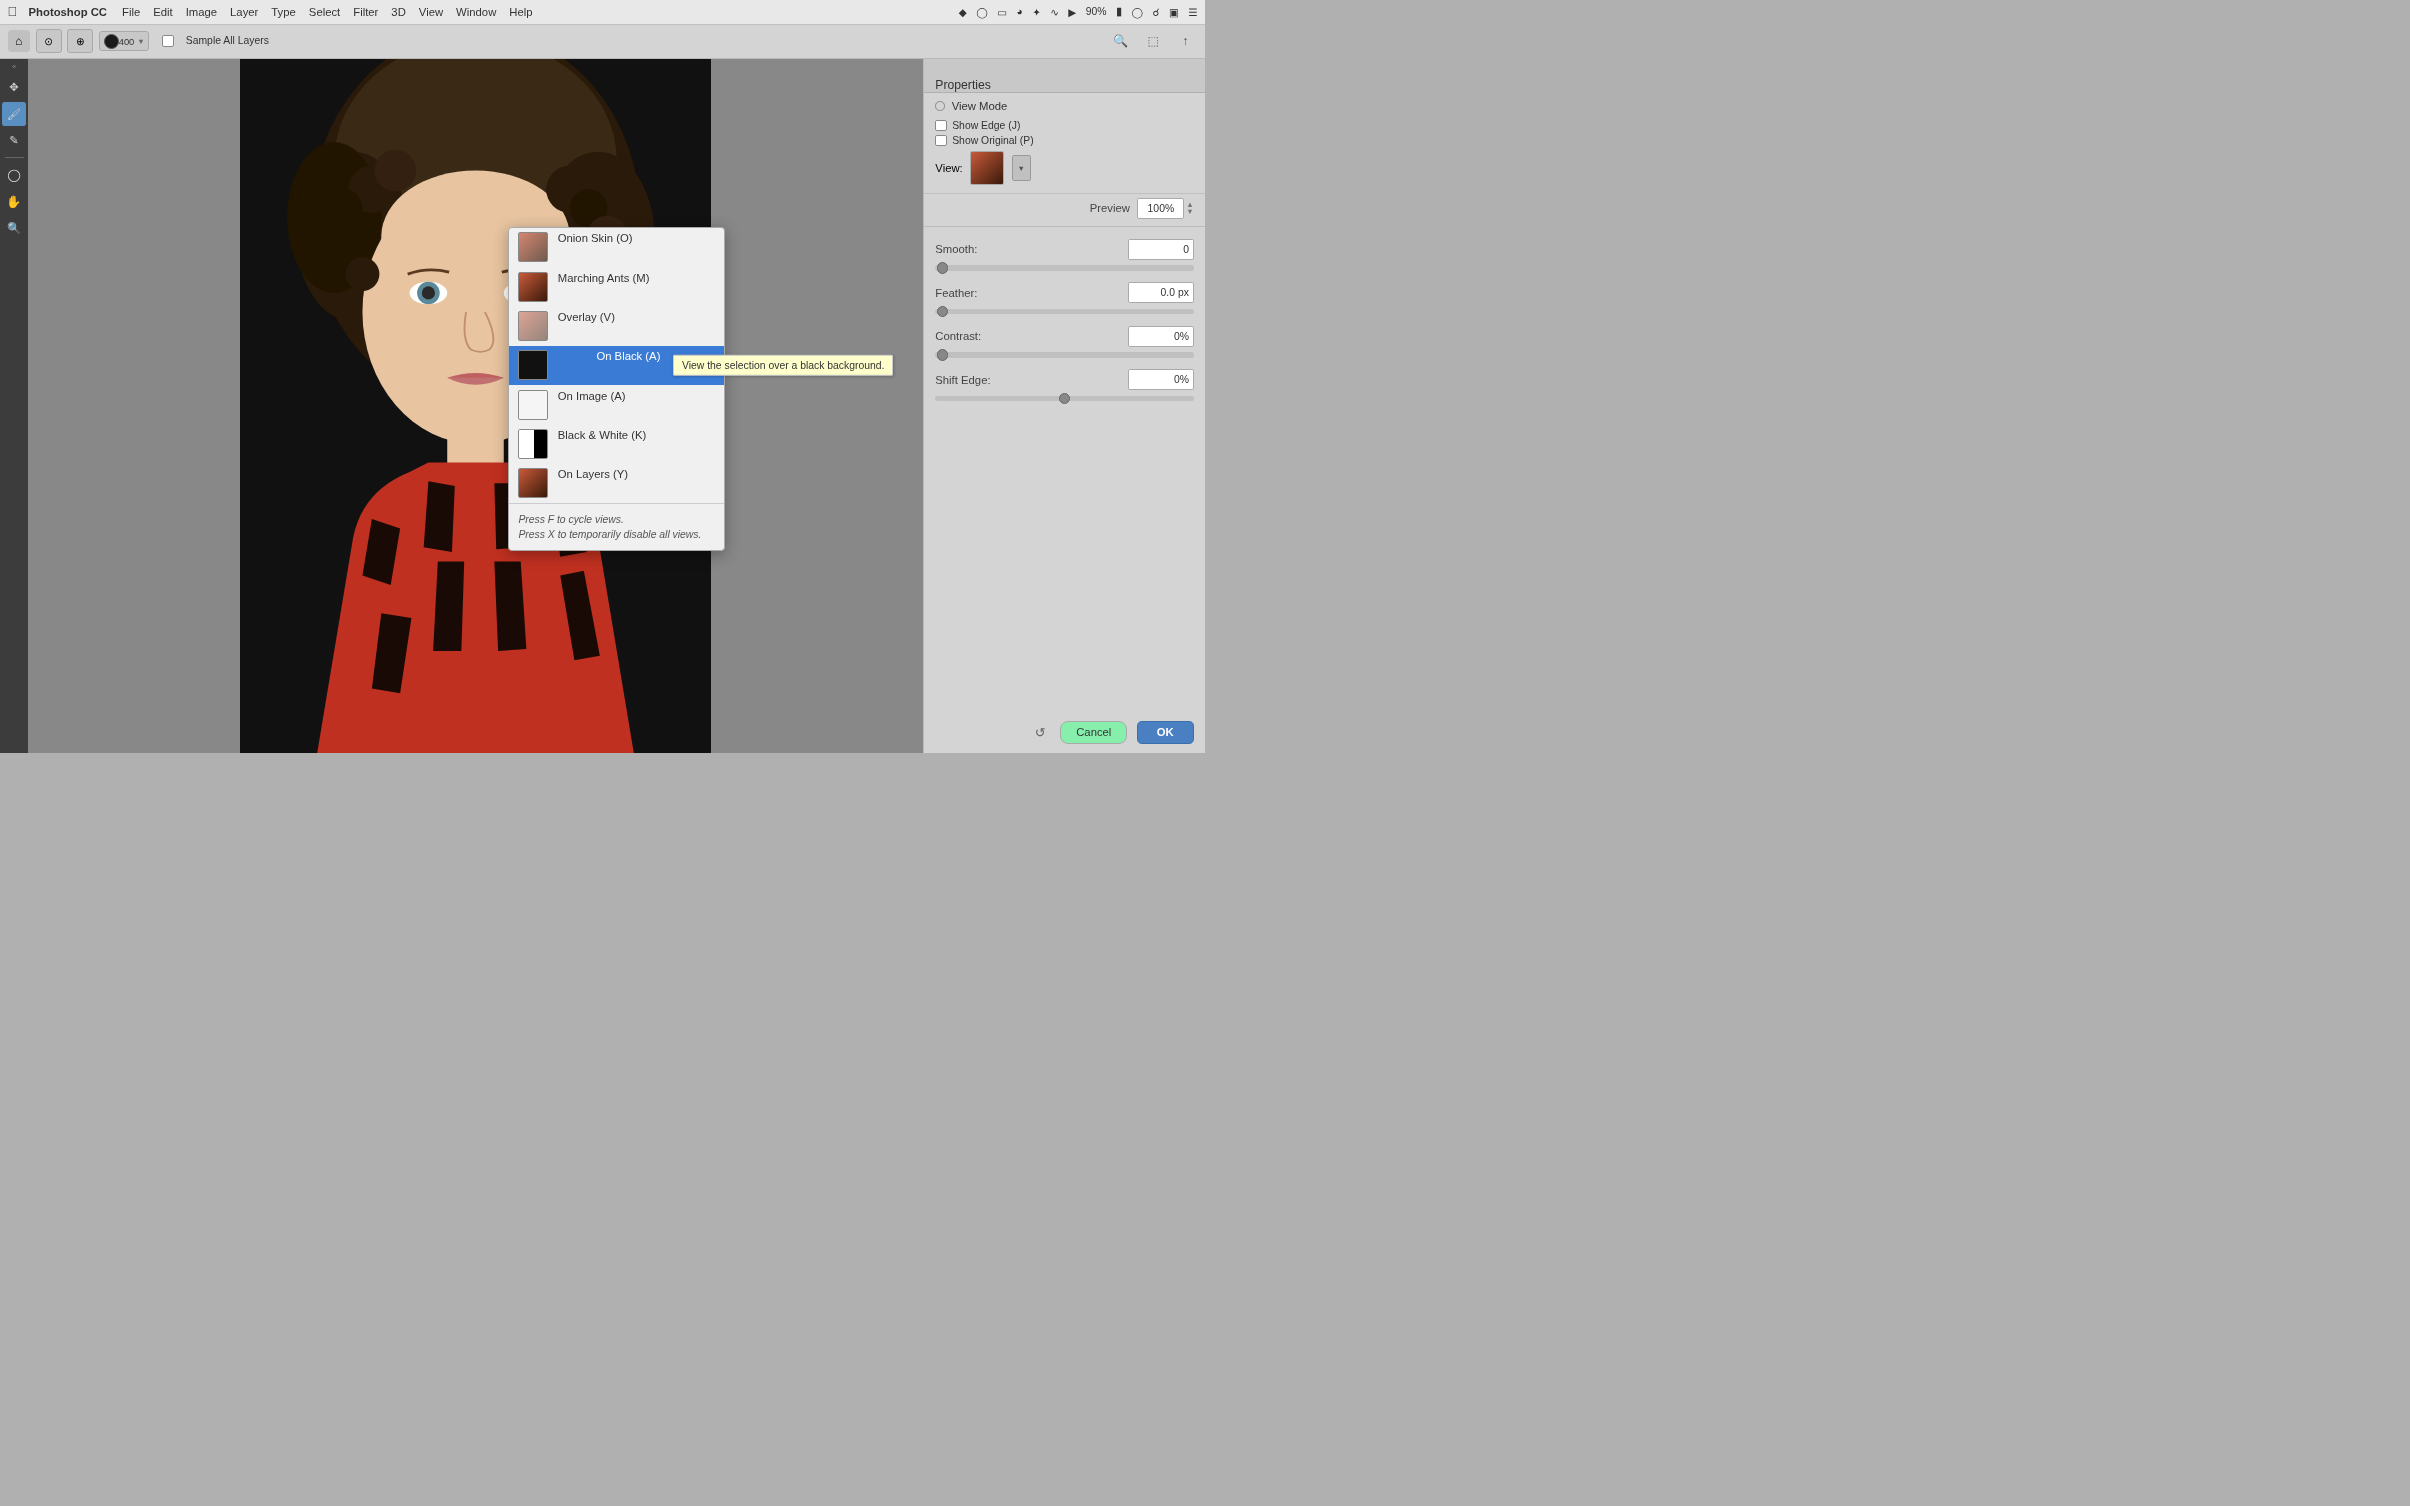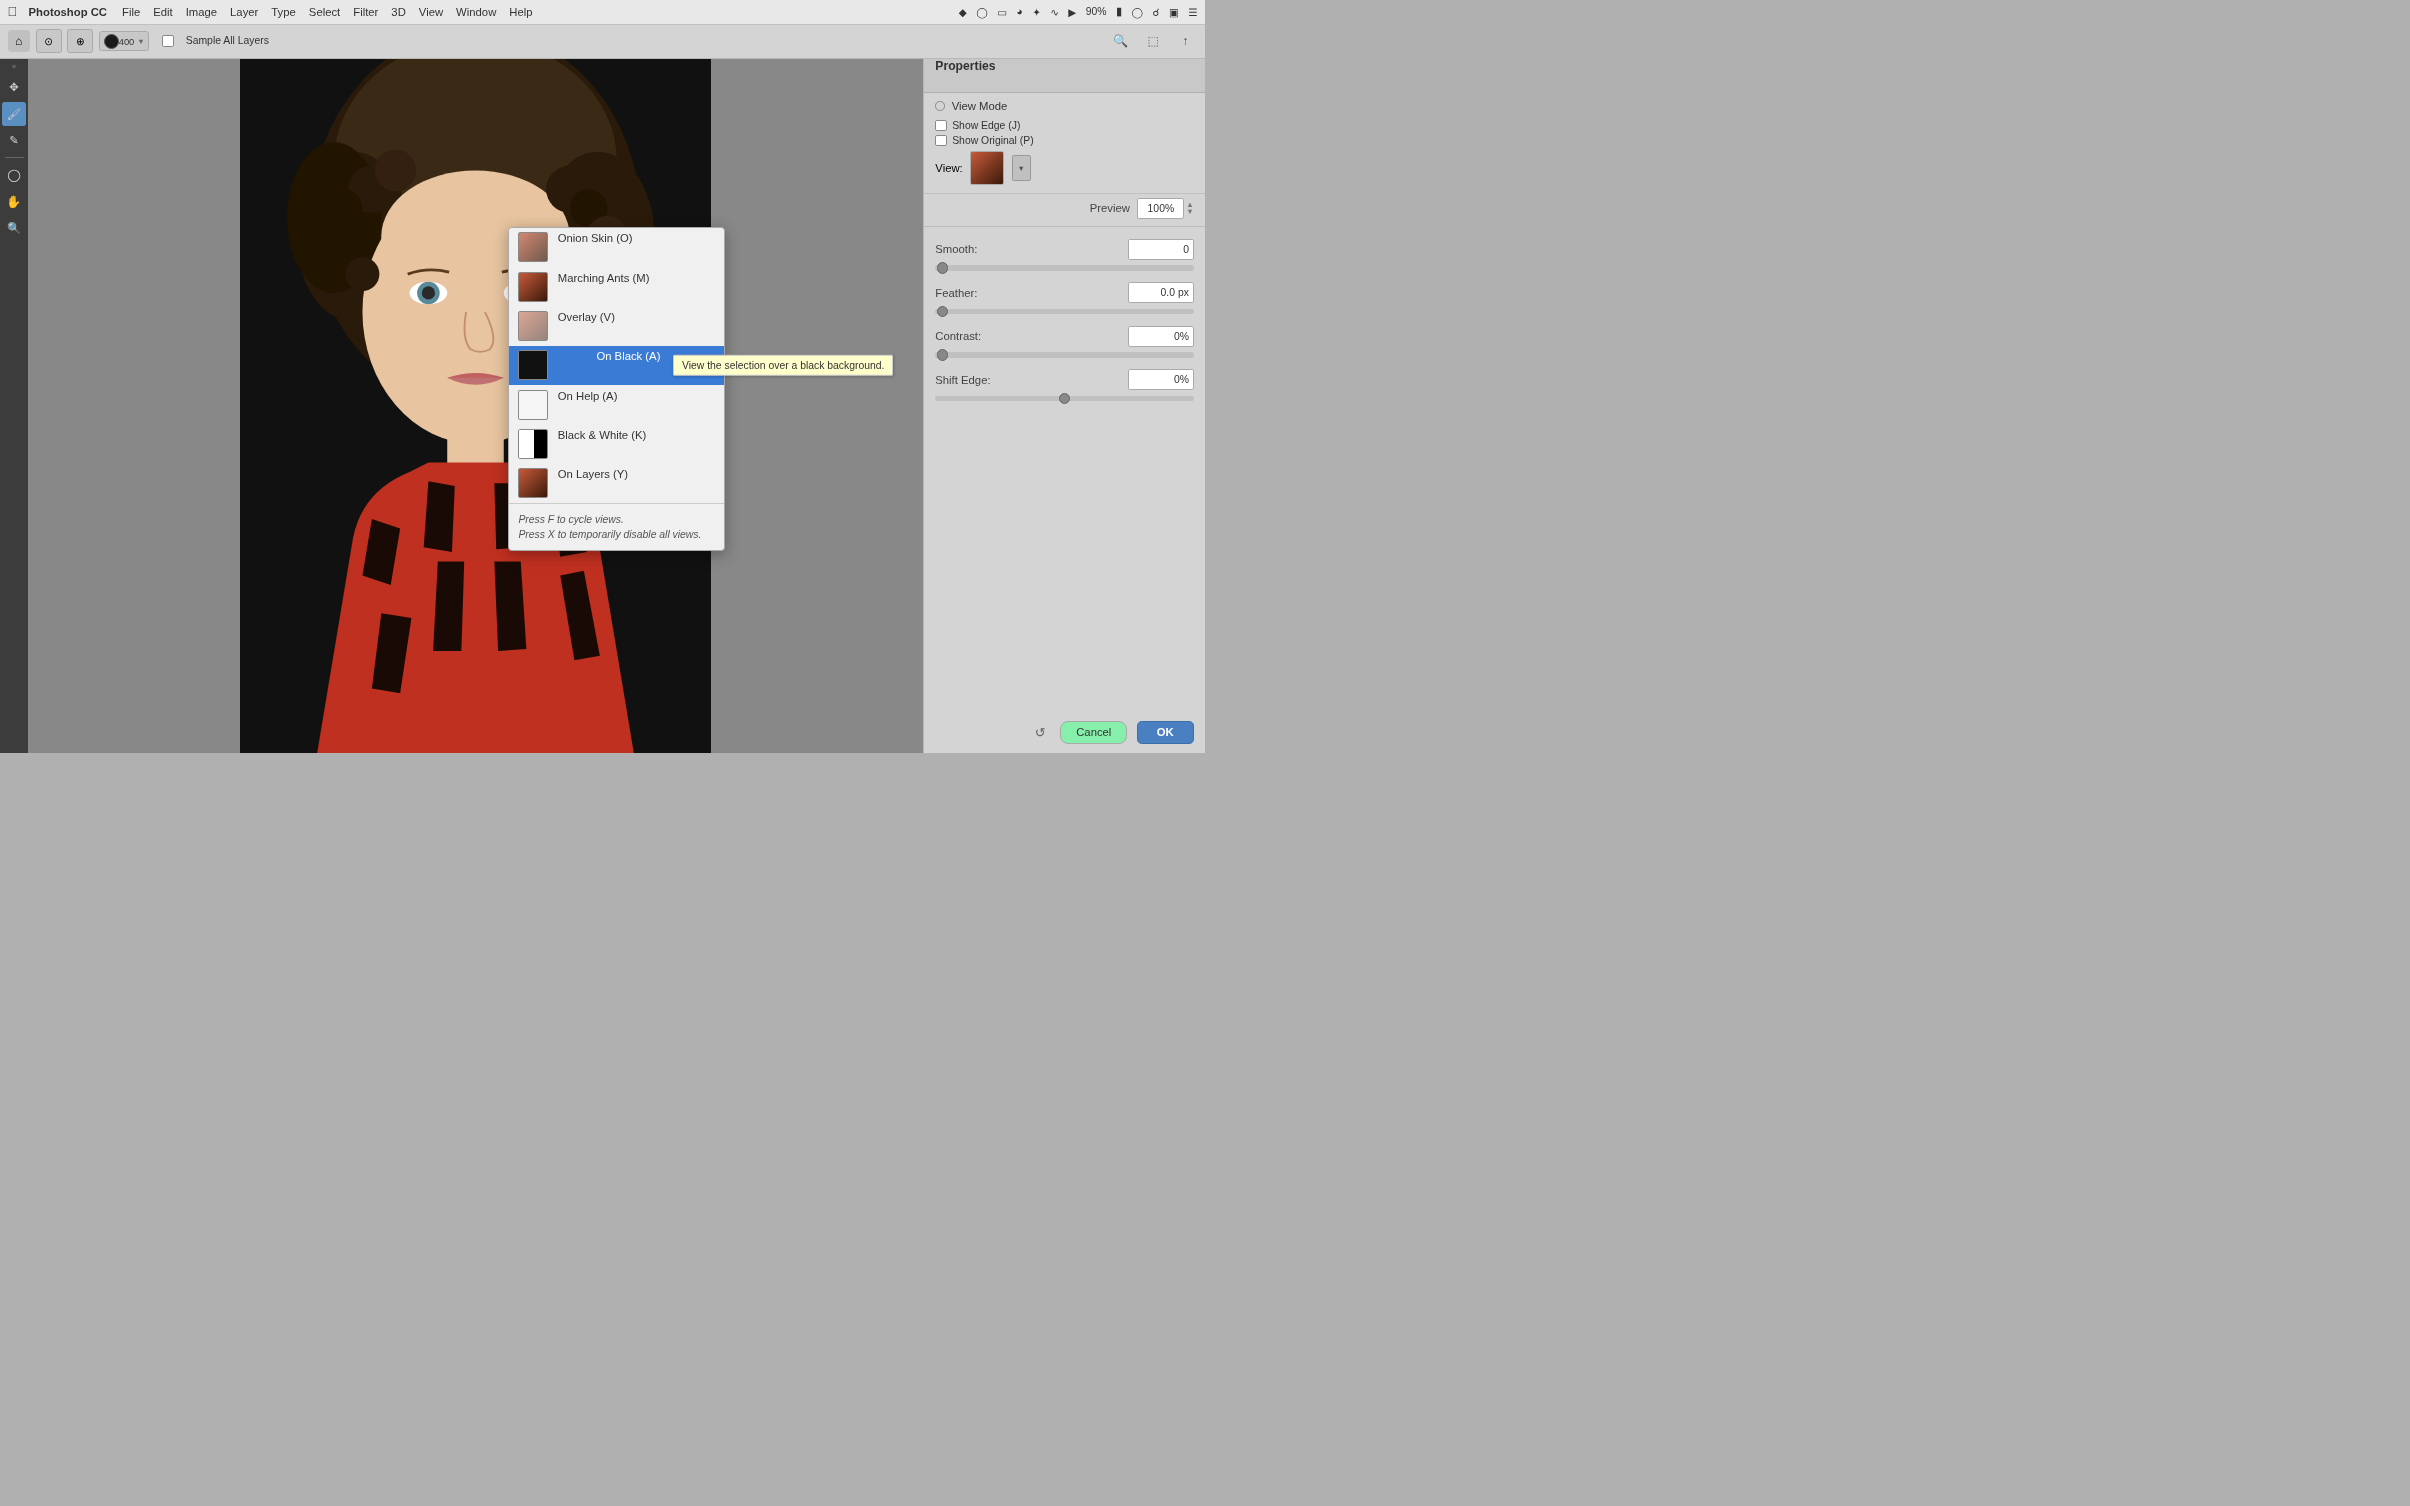--- a/index.html
+++ b/index.html
@@ -213,23 +213,23 @@
       border-left: 0.9px solid #b8b8b8;
       display: flex;
       flex-direction: column;
       flex-shrink: 0;
     }
     .panel-header {
       height: 34px;
       background: #c8c8c8;
       border-bottom: 0.9px solid #b0b0b0;
       display: flex;
-      align-items: flex-start;
+      align-items: flex-end;
       padding: 0 11.3px;
-      font-weight: 700;
+      font-weight: 400;
       font-size: 12.2px;
       color: #333;
     }
     .panel-section {
       padding: 7.5px 11.3px;
       border-bottom: 0.9px solid #c0c0c0;
     }
     .view-mode-row {
       display: flex;
       align-items: center;
@@ -676,21 +676,21 @@
         <div class="dropdown-thumb dropdown-thumb-onblack"></div>
         <span>On Black (A)</span>
 
         <div class="tooltip">
           <span>View the selection over a black background.</span>
         </div>
       </div>
 
       <div class="dropdown-item">
         <div class="dropdown-thumb dropdown-thumb-onwhite"></div>
-        <span>On Help (A)</span>
+        <span>On Image (A)</span>
       </div>
 
       <div class="dropdown-item">
         <div class="dropdown-thumb dropdown-thumb-bw">
           <svg width="30" height="30" viewBox="0 0 32 32">
               <rect width="32" height="32" fill="#fff"></rect>
               <rect x="16" width="16" height="32" fill="#000"></rect>
             </svg>
         </div>
         <span>Black &amp; White (K)</span>

